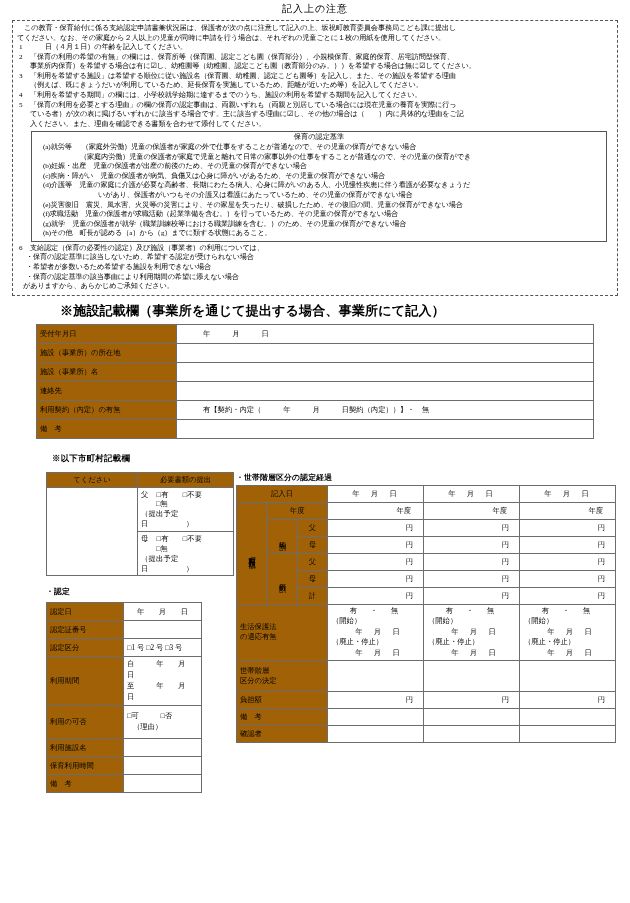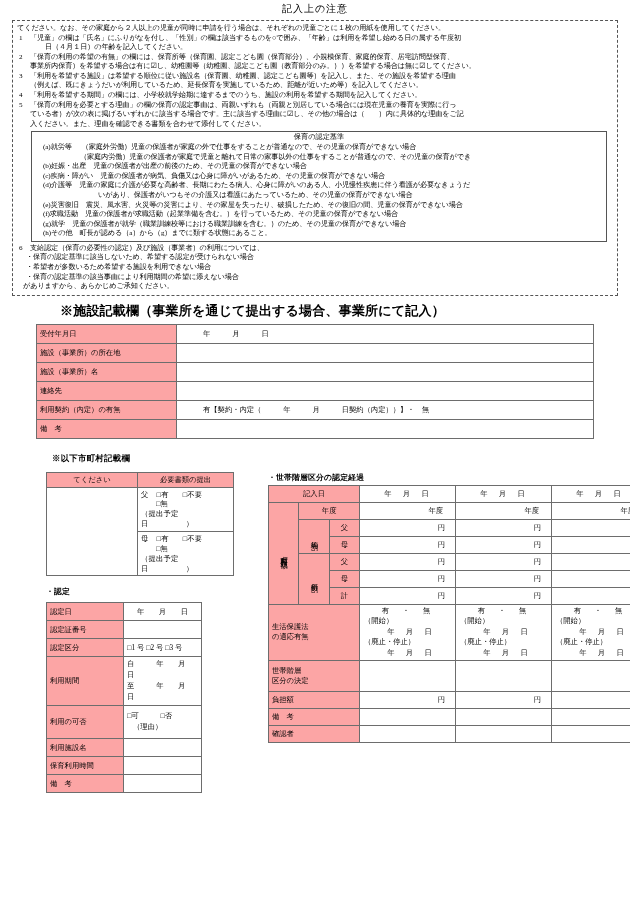--- a/index.html
+++ b/index.html
@@ -126,21 +126,21 @@
     font-size: 7.3px;
     table-layout: fixed;
   }
   table td, table th {
     border: 1px solid #6d6d6d;
     padding: 2px 3px;
     font-weight: normal;
     vertical-align: middle;
     line-height: 1.35;
   }
-  .hdr { background: #fca5a5; }
+  .hdr { background: #a16207; }
 
   
   .facility-wrap { margin-left: 36px; }
   .facility-tbl { width: 558px; }
   .facility-tbl td { height: 14px; }
   .facility-tbl td.lbl { width: 133px; }
   .pad-l { padding-left: 26px; }
 
   
   .lower {
@@ -148,21 +148,21 @@
     margin-top: 8px;
   }
   .col-left {
     position: absolute;
     left: 46px;
     top: 0;
     width: 188px;
   }
   .col-right {
     position: absolute;
-    left: 268px;
+    left: 236px;
     top: 0;
     width: 352px;
   }
 
   .muni-tbl { width: 188px; }
   .muni-tbl td { vertical-align: top; }
   .muni-tbl td.c1 { width: 84px; }
   .chk { letter-spacing: 0.2px; }
   .ind { padding-left: 15px; }
 
@@ -200,26 +200,26 @@
   .two-line { line-height: 1.5; }
 </style>
 </head>
 <body>
 
 <div class="page">
 
   <div class="doc-title">記入上の注意</div>
 
   <div class="notes-box">
+    <div class="note-line note-p">　この教育・保育給付に係る支給認定申請書兼状況届は、保護者が次の点に注意して記入の上、坂祝町教育委員会事務局こども課に提出し</div>
     <div class="note-line note-p">てください。なお、その家庭から２人以上の児童が同時に申請を行う場合は、それぞれの児童ごとに１枚の用紙を使用してください。</div>
 
     <div class="note-num">
       <span class="num note-line">1</span>
       <span class="body">
-        <div class="note-line">「児童」の欄は「氏名」にふりがなを付し、「性別」の欄は該当するものを○で囲み、「年齢」は利用を希望し始める日の属する年度初</div>
         <div class="note-line ind">日（４月１日）の年齢を記入してください。</div>
       </span>
     </div>
 
     <div class="note-num">
       <span class="num note-line">2</span>
       <span class="body">
         <div class="note-line">「保育の利用の希望の有無」の欄には、保育所等（保育園、認定こども園（保育部分）、小規模保育、家庭的保育、居宅訪問型保育、</div>
         <div class="note-line">事業所内保育）を希望する場合は有に☑し、幼稚園等（幼稚園、認定こども園（教育部分のみ。））を希望する場合は無に☑してください。</div>
       </span>

